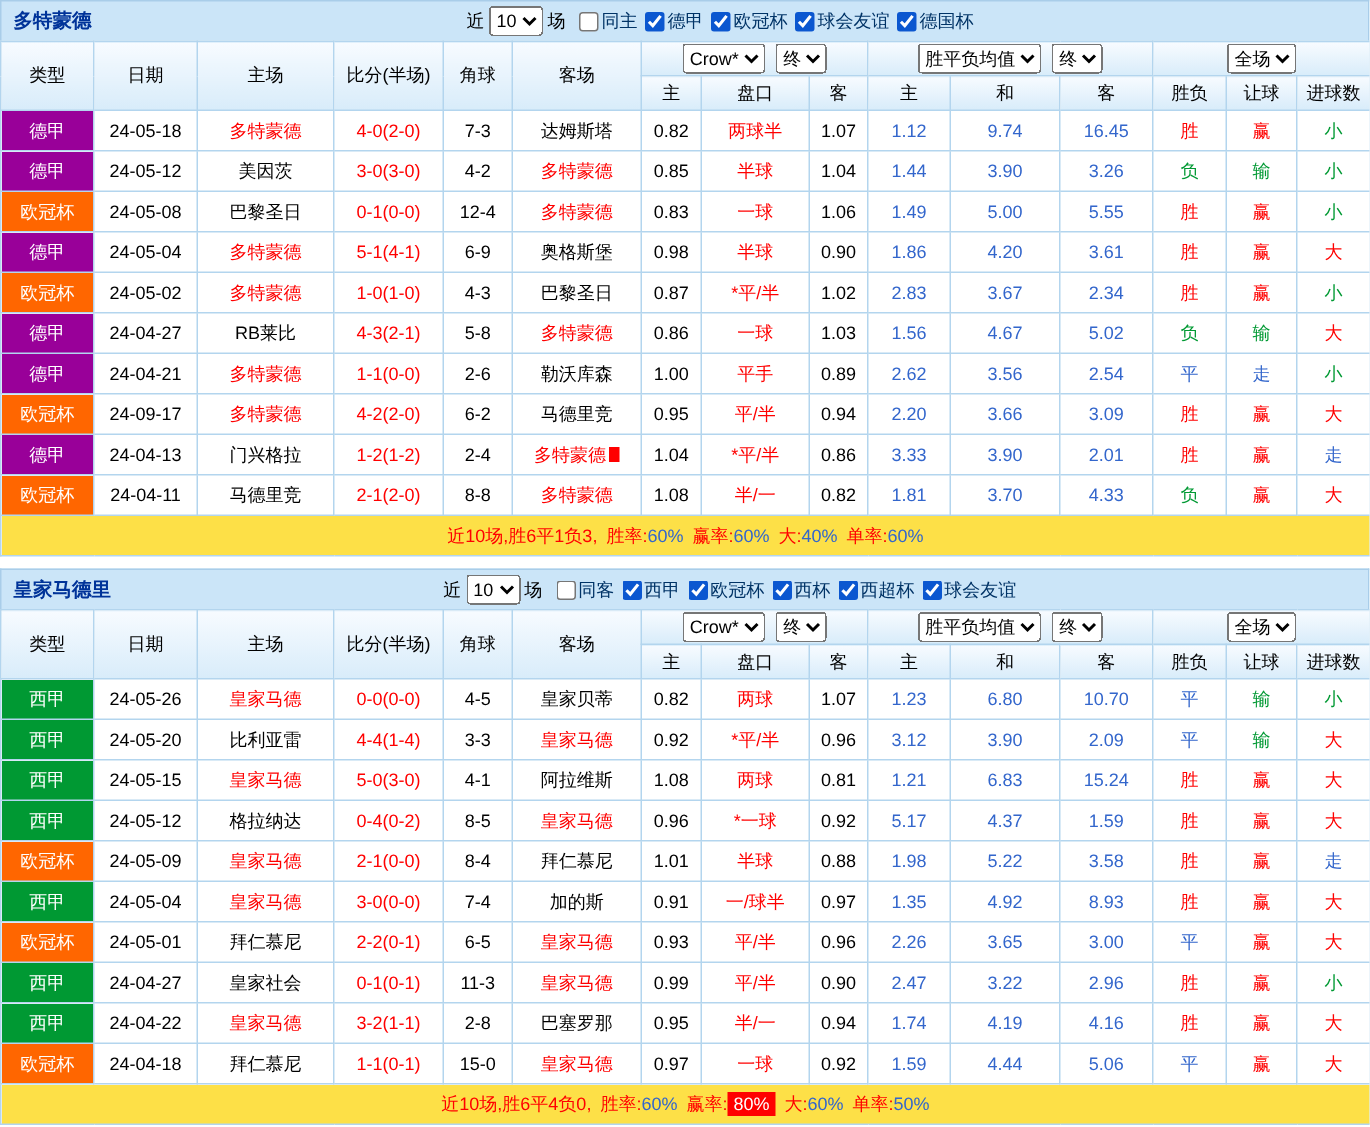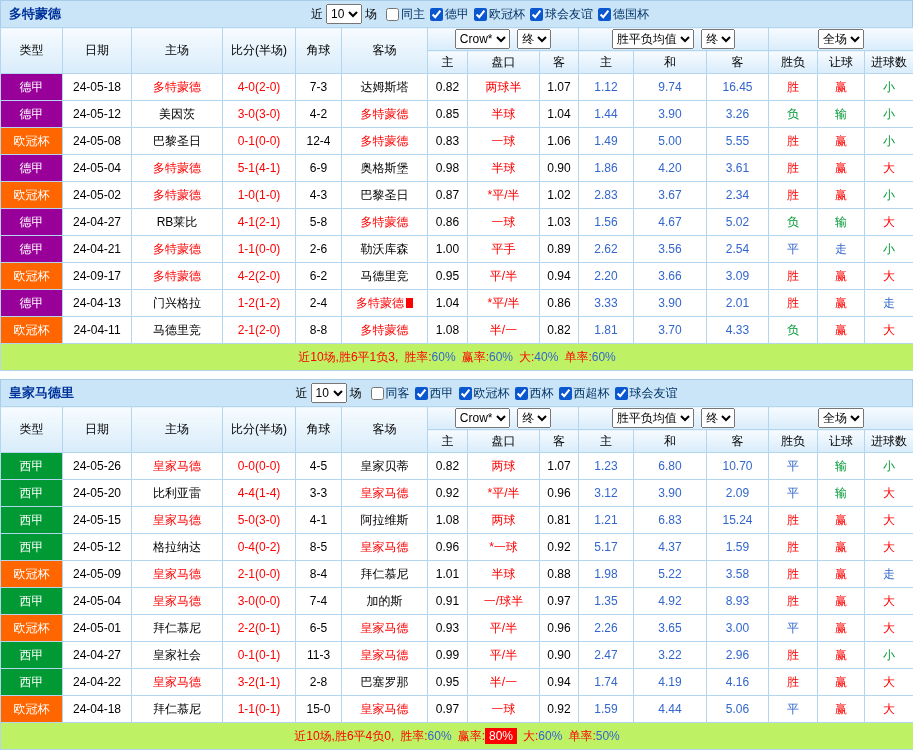--- a/index.html
+++ b/index.html
@@ -16,21 +16,21 @@
 table.grid{width:913px;table-layout:fixed;border-collapse:collapse}
 .grid th,.grid td{border:1px solid #b3d5ee;text-align:center;overflow:hidden;white-space:nowrap;font-weight:normal}
 .grid thead th{background:linear-gradient(#f7fbff,#d8ecfa);height:23px}
 .grid thead th.ctrl select{margin:0 2px}
 .grid tbody td{height:27px;background:#fff}
 .grid td.league{color:#fff}
 td.focus{color:var(--red,#ff0000)}
 td.score span{color:var(--red,#ff0000)}
 td.handicap span{color:var(--red,#ff0000)}
 td.avg span{color:var(--blue,#3366cc)}
-.summary{height:27px;background:#bef264;text-align:center}
+.summary{height:27px;background:#fde047;text-align:center}
 .sum-lead,.sum-label{color:var(--red,#ff0000)}
 .sum-label{margin-left:6px}
 .sum-val{color:var(--blue,#3366cc)}
 .sum-val.hl{background:var(--red,#ff0000);color:#fff;padding:1px 4px}
 .redcard{display:inline-block;width:7px;height:10px;background:var(--red,#ff0000);margin-left:2px;vertical-align:-1px}
 </style>
 </head>
 <body>
 
 <div class="page">
@@ -199,21 +199,21 @@
             <td class="avg"><span>3.67</span></td>
             <td class="avg"><span>2.34</span></td>
             <td><span style="color: rgb(255, 0, 0);">胜</span></td>
             <td><span style="color: rgb(255, 0, 0);">赢</span></td>
             <td><span style="color: rgb(0, 153, 51);">小</span></td>
           </tr>
           <tr>
             <td class="league" style="background: rgb(153, 0, 153);"><span>德甲</span></td>
             <td><span>24-04-27</span></td>
             <td><span>RB莱比</span></td>
-            <td class="score"><span>4-1(2-1)</span></td>
+            <td class="score"><span>4-3(2-1)</span></td>
             <td><span>5-8</span></td>
             <td class="focus"><span>多特蒙德</span></td>
             <td><span>0.86</span></td>
             <td class="handicap"><span>一球</span></td>
             <td><span>1.03</span></td>
             <td class="avg"><span>1.56</span></td>
             <td class="avg"><span>4.67</span></td>
             <td class="avg"><span>5.02</span></td>
             <td><span style="color: rgb(0, 153, 51);">负</span></td>
             <td><span style="color: rgb(0, 153, 51);">输</span></td>

